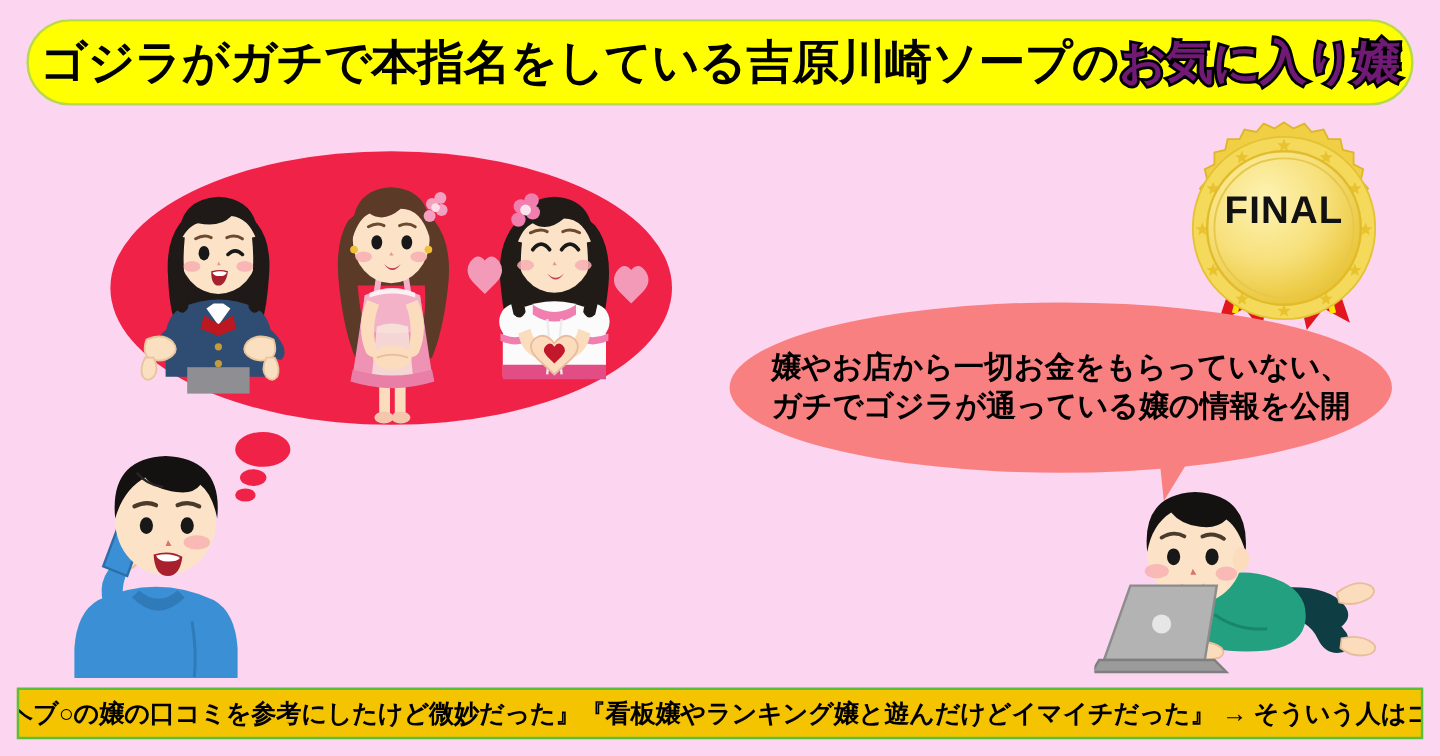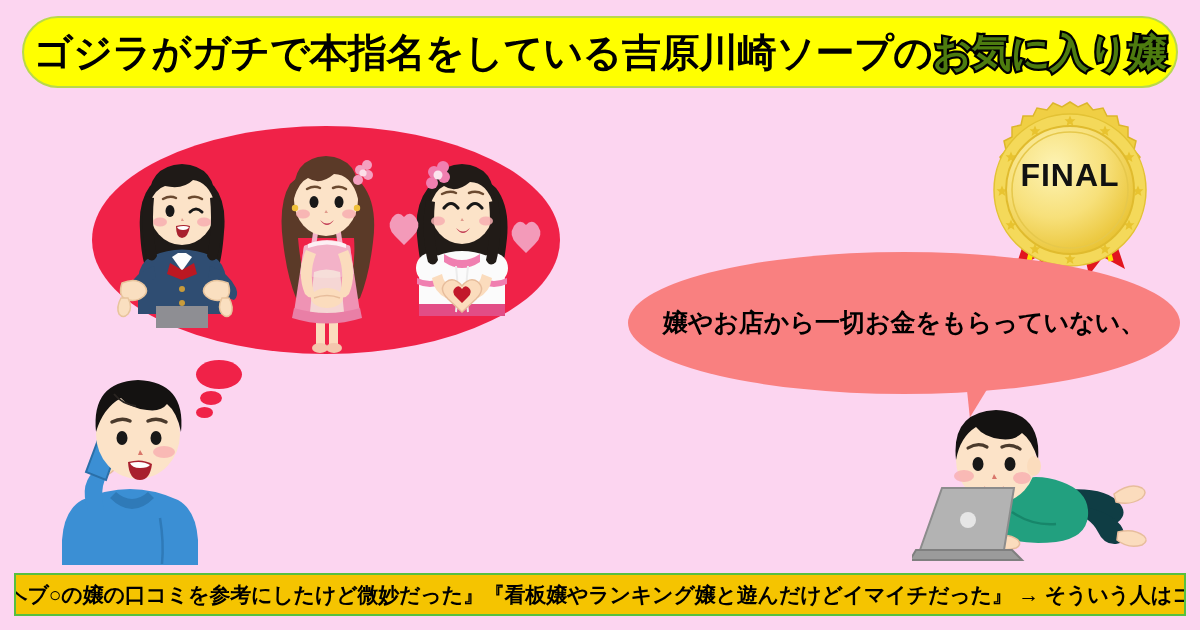--- a/index.html
+++ b/index.html
@@ -35,21 +35,21 @@
   .title-text {
     font-size: 39px;
     font-weight: bold;
     letter-spacing: -0.5px;
     line-height: 1;
     display: flex;
     align-items: baseline;
   }
   .title-black { color: #000000; }
   .title-accent {
-    color: #4d7c0f;
+    color: #701a75;
     -webkit-text-stroke: 4.5px #000;
     paint-order: stroke fill;
   }
 
   
   .thought-oval {
     position: absolute;
     left: 92px; top: 126px;
     width: 468px; height: 228px;
     background: #f02248;
@@ -63,21 +63,21 @@
   .thought-dot.d1 { left: 196px; top: 360px; width: 46px; height: 29px; }
   .thought-dot.d2 { left: 200px; top: 391px; width: 22px; height: 14px; }
   .thought-dot.d3 { left: 196px; top: 407px; width: 17px; height: 11px; }
 
   
   .girls { position: absolute; left: 92px; top: 126px; width: 468px; height: 228px; }
 
   
   .speech-oval {
     position: absolute;
-    left: 628px; top: 252px;
+    left: 608px; top: 252px;
     width: 552px; height: 142px;
     background: #f98080;
     border-radius: 50%;
     display: flex;
     flex-direction: column;
     align-items: center;
     justify-content: center;
   }
   .speech-line {
     font-size: 25px;
@@ -388,20 +388,21 @@
 
       <circle cx="95" cy="95" r="64" fill="url(#medalGrad)" stroke="#e0bb2e" stroke-width="2"></circle>
       <circle cx="95" cy="95" r="58" fill="none" stroke="#e6c84c" stroke-width="1.6"></circle>
     </svg>
     <div class="badge-final-text">FINAL</div>
   </div>
 
   <div class="speech-tail"></div>
   <div class="speech-oval">
     <div class="speech-line">嬢やお店から一切お金をもらっていない、</div>
+    <div class="speech-line">ガチでゴジラが通っている嬢の情報を公開</div>
   </div>
 
   <div class="char-phone">
     <svg width="190" height="205" viewBox="0 0 190 205" xmlns="http://www.w3.org/2000/svg">
 
       <path d="M30 140 q48 -22 96 0 q18 10 20 40 l0 25 l-136 0 l0 -25 q2 -30 20 -40 Z" fill="#3b8fd4"></path>
 
       <path d="M58 138 q22 22 44 0 l-6 -6 q-16 14 -32 0 Z" fill="#2f7ab8"></path>
 
       <path d="M36 150 q-10 -28 10 -42 q8 -6 14 2 q-14 12 -8 40 Z" fill="#3b8fd4"></path>

